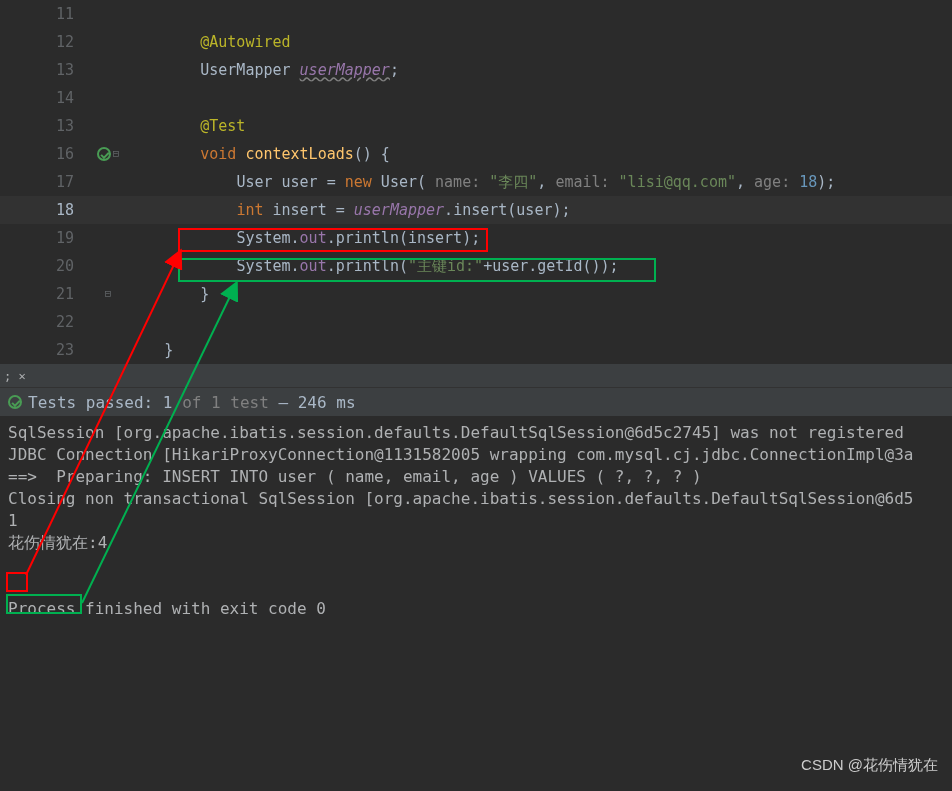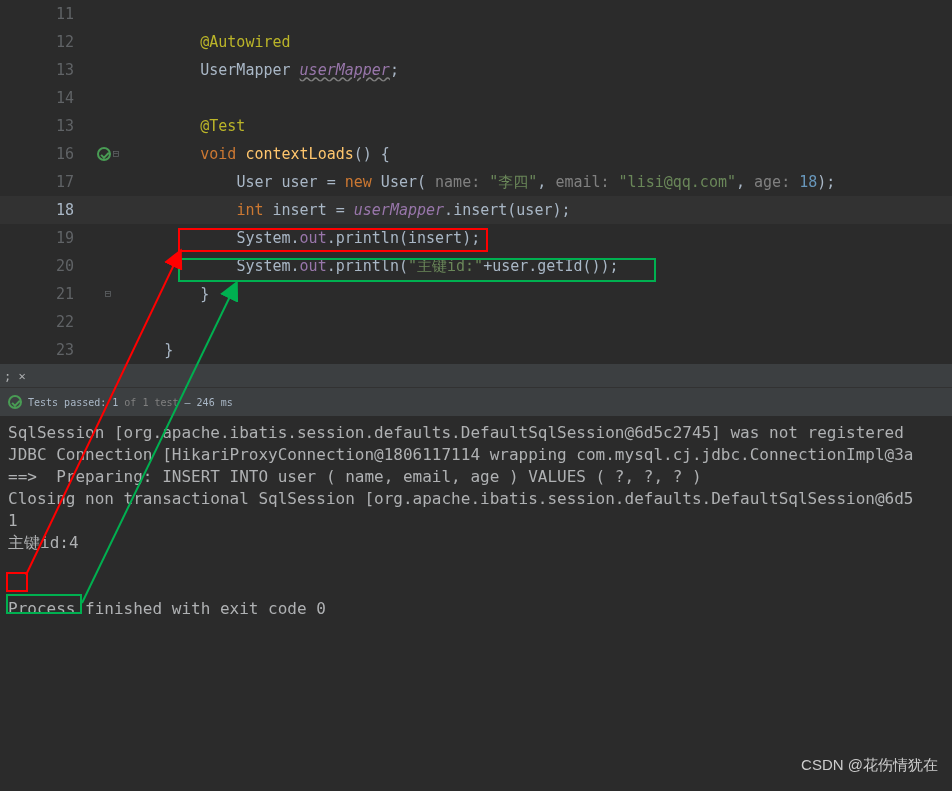--- a/index.html
+++ b/index.html
@@ -22,21 +22,21 @@
 .check-icon { width:14px; height:14px; border:2px solid #499c54; border-radius:50%; position:relative; }
 .check-icon::after { content:''; position:absolute; left:2px; top:3px; width:6px; height:3px; border-left:2px solid #499c54; border-bottom:2px solid #499c54; transform:rotate(-45deg); }
 .collapse-icon { color:#606366; font-size:11px; }
 
 .red-box { position:absolute; border:2px solid #ff0000; pointer-events:none; }
 .green-box { position:absolute; border:2px solid #00b050; pointer-events:none; }
 
 .panel-tabs { background:#3c3f41; height:24px; border-bottom:1px solid #323232; display:flex; align-items:center; padding-left:4px; gap:6px; }
 .tab-icon { color:#afb1b3; font-size:12px; }
 
-.status-bar { background:#3c3f41; height:28px; display:flex; align-items:center; padding-left:8px; font-size:10px; color:#808080; gap:6px;text-align:center; }
+.status-bar { background:#3c3f41; height:28px; display:flex; align-items:center; padding-left:8px; font-size:16px; color:#808080; gap:6px;text-align:center; }
 .status-check { width:14px; height:14px; border:2px solid #499c54; border-radius:50%; position:relative; }
 .status-check::after { content:''; position:absolute; left:2px; top:3px; width:6px; height:3px; border-left:2px solid #499c54; border-bottom:2px solid #499c54; transform:rotate(-45deg); }
 .passed { color:#a9b7c6; }
 .gray { color:#808080; }
 
 .console { background:#2b2b2b; padding:6px 8px; font-size:16px; line-height:22px; font-family:'Consolas',monospace; color:#afb1b3; }
 .console-line { white-space:pre; }
 
 .watermark { position:absolute; bottom:16px; right:14px; font-size:15px; color:#cccccc; font-family:sans-serif; }
 
@@ -122,25 +122,25 @@
   <span class="tab-icon">; ✕</span>
 </div>
 
 <div class="status-bar">
   <span class="status-check"></span>
   <span><span class="passed">Tests passed: 1</span><span class="gray"> of 1 test</span><span class="passed"> – 246 ms</span></span>
 </div>
 
 <div class="console">
   <div class="console-line">SqlSession [org.apache.ibatis.session.defaults.DefaultSqlSession@6d5c2745] was not registered </div>
-  <div class="console-line">JDBC Connection [HikariProxyConnection@1806117114 wrapping com.mysql.cj.jdbc.ConnectionImpl@3a</div>
+  <div class="console-line">JDBC Connection [HikariProxyConnection@1131582005 wrapping com.mysql.cj.jdbc.ConnectionImpl@3a</div>
   <div class="console-line">==&gt;  Preparing: INSERT INTO user ( name, email, age ) VALUES ( ?, ?, ? )</div>
   <div class="console-line">Closing non transactional SqlSession [org.apache.ibatis.session.defaults.DefaultSqlSession@6d5</div>
   <div class="console-line">1</div>
-  <div class="console-line">主键id:4</div>
+  <div class="console-line">花伤情犹在:4</div>
   <div class="console-line"> </div>
   <div class="console-line"> </div>
   <div class="console-line">Process finished with exit code 0</div>
 </div>
 
 <div class="red-box" style="left:178px; top:228px; width:310px; height:24px;"></div>
 <div class="green-box" style="left:178px; top:258px; width:478px; height:24px;"></div>
 <div class="red-box" style="left:6px; top:572px; width:22px; height:20px;"></div>
 <div class="green-box" style="left:6px; top:594px; width:76px; height:20px;"></div>
 

